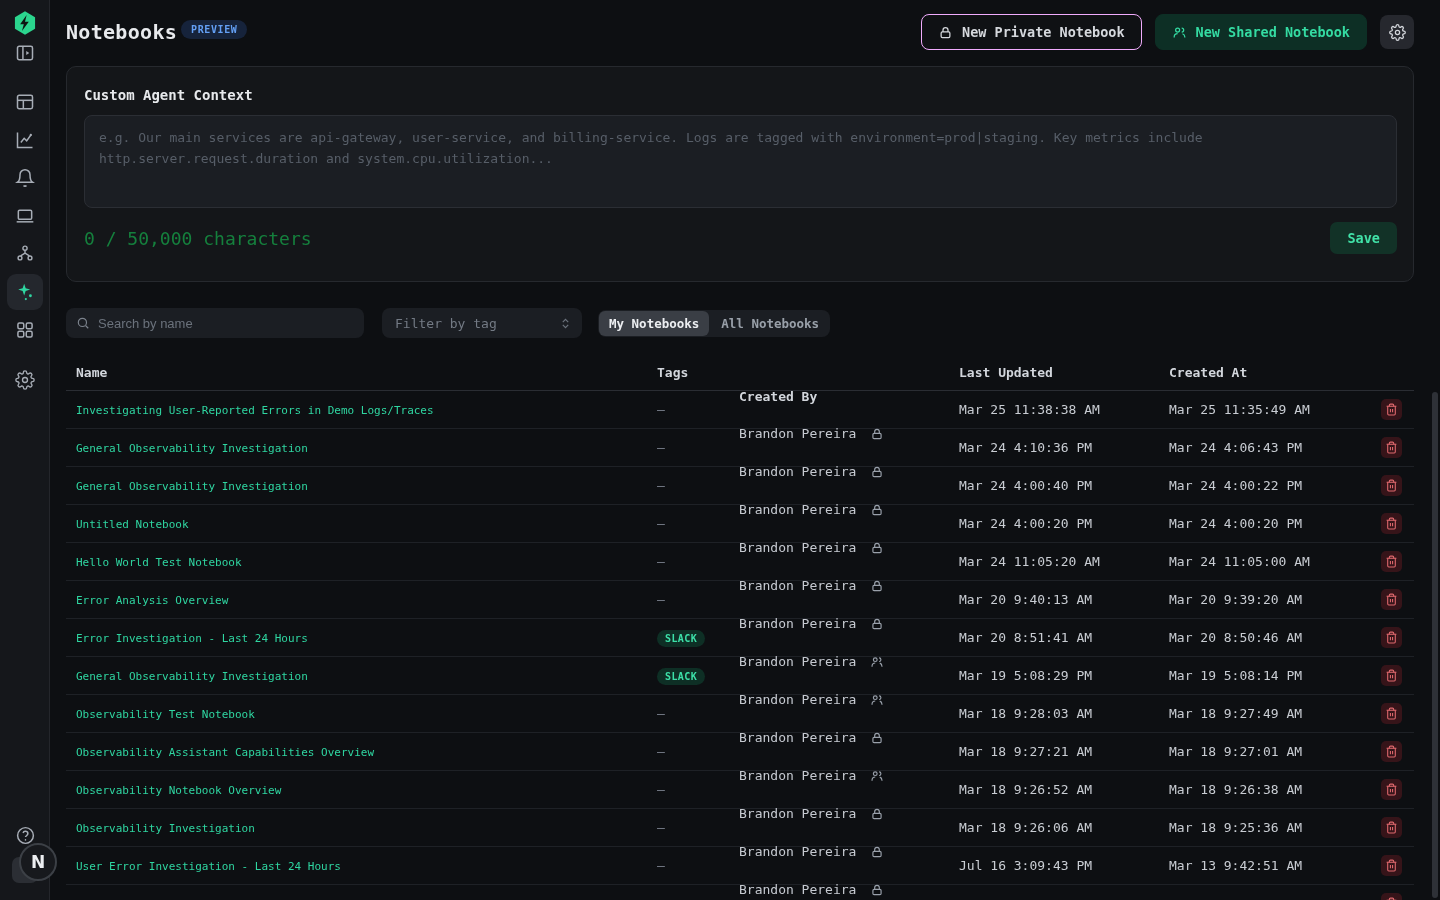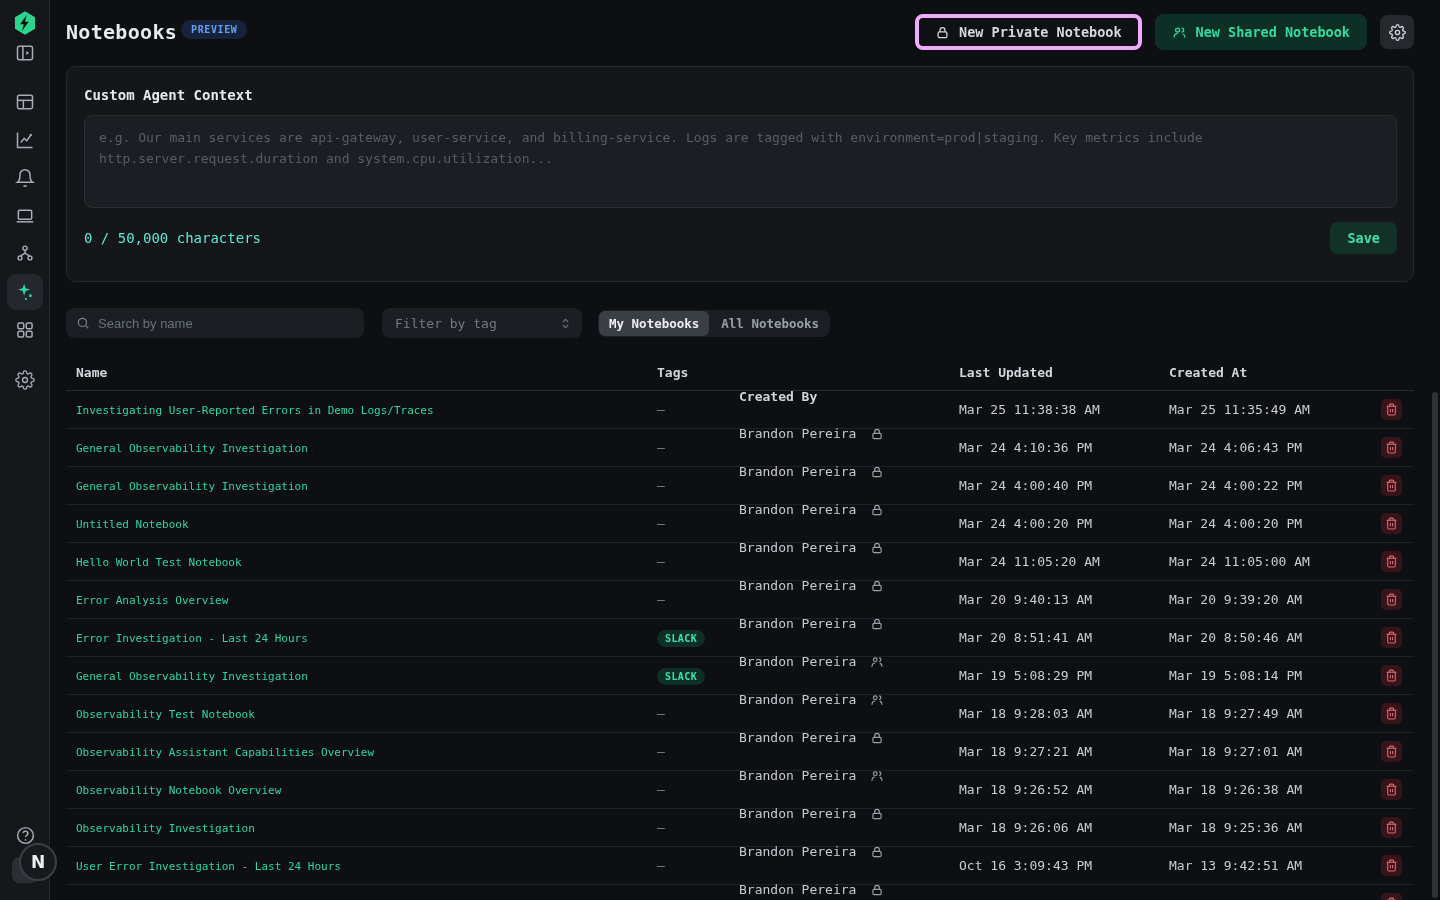--- a/index.html
+++ b/index.html
@@ -28,35 +28,35 @@
 
   .topbar { margin-top:14px; height:36px; display:flex; align-items:center; }
   .title-wrap { display:flex; align-items:flex-start; gap:4px; }
   .page-title { color:#e8eaed; font-size:20px; font-weight:bold; letter-spacing:.3px; }
   .preview-badge { background:#16233b; color:#64a0f5; font-size:10px; font-weight:bold; letter-spacing:.6px;
                    padding:4px 10px; border-radius:999px; }
   .topbar-actions { margin-left:auto; display:flex; align-items:center; gap:13px; }
   .btn { display:flex; align-items:center; gap:9px; height:36px; padding:0 16px; border-radius:8px;
          font-family:inherit; font-size:13.5px; font-weight:bold; cursor:pointer; }
   .btn svg { width:15px; height:15px; }
-  .btn-outline { background:#0f1114; border:4px solid #f0abfc; color:#d5d8dd; }
+  .btn-outline { background:#0f1114; border:1px solid #f0abfc; color:#d5d8dd; }
   .btn-green { background:#0d2f25; border:1px solid #0d2f25; color:#34dba2; }
   .icon-btn { width:34px; height:34px; border:none; border-radius:8px; background:#26282e; color:#d2d5da;
               display:flex; align-items:center; justify-content:center; cursor:pointer; }
   .icon-btn svg { width:17px; height:17px; }
 
   
   .context-card { margin-top:16px; height:216px; background:#141619; border:1px solid #26292e; border-radius:10px; padding:20px 16px 14px 17px; }
   .card-title { color:#e7e9ec; font-size:14px; font-weight:bold; }
   .card-desc { color:#9aa0a8; font-size:13px; margin-top:9px; }
   .card-textarea { margin-top:12px; width:100%; height:93px; background:#1b1e23; border:1px solid #2b2e34; border-radius:8px;
                    resize:none; padding:12px 14px; color:#c9cdd3; font-family:inherit; font-size:13px; line-height:1.6; }
   .card-textarea::placeholder { color:#575e68; }
   .card-footer { margin-top:11px; display:flex; align-items:center; justify-content:space-between; }
-  .char-count { color:#5eead4; font-size:14px; }
+  .char-count { color:#15803d; font-size:18px; }
   .save-btn { background:#123227; border:none; border-radius:7px; color:#41e2a8; font-family:inherit;
               font-size:13.5px; font-weight:bold; padding:8px 17px; cursor:pointer; }
 
   
   .filter-row { margin-top:26px; display:flex; align-items:center; height:30px; }
   .search-box { width:298px; height:30px; background:#1b1e23; border-radius:8px; display:flex; align-items:center; gap:8px; padding:0 10px; }
   .search-box svg { width:14px; height:14px; color:#7c838d; flex:0 0 14px; }
   .search-box input { background:transparent; border:none; outline:none; color:#c9cdd3; font-family:Liberation Sans, sans-serif; font-size:13px; width:100%; }
   .search-box input::placeholder { color:#6b727c; }
   .tag-select { margin-left:18px; width:200px; height:30px; background:#1b1e23; border-radius:8px; display:flex; align-items:center;
@@ -549,21 +549,21 @@
     <span class="col-name"><a class="nb-link">User Error Investigation - Last 24 Hours</a></span>
     <span class="col-tags"><span class="dash">—</span></span>
     <span class="col-by">
       <span class="by-name">Brandon Pereira</span>
       <svg class="vis-icon" viewBox="0 0 24 24" fill="none" stroke="currentColor" stroke-width="2">
         <rect x="5" y="11" width="14" height="9" rx="2"></rect>
                 <path d="M8 11V8a4 4 0 0 1 8 0v3"></path>
       </svg>
 
     </span>
-    <span class="col-updated date-text">Oct 16 3:09:43 PM</span>
+    <span class="col-updated date-text">Jul 16 3:09:43 PM</span>
     <span class="col-created date-text">Mar 13 9:42:51 AM</span>
     <span class="col-actions">
       <button class="trash-btn">
         <svg viewBox="0 0 24 24" fill="none" stroke="currentColor" stroke-width="2">
           <path d="M3 6h18"></path>
                   <path d="M8 6V4a2 2 0 0 1 2-2h4a2 2 0 0 1 2 2v2"></path>
                   <path d="M19 6v14a2 2 0 0 1-2 2H7a2 2 0 0 1-2-2V6"></path>
                   <path d="M10 11v6M14 11v6"></path>
         </svg>
       </button>

